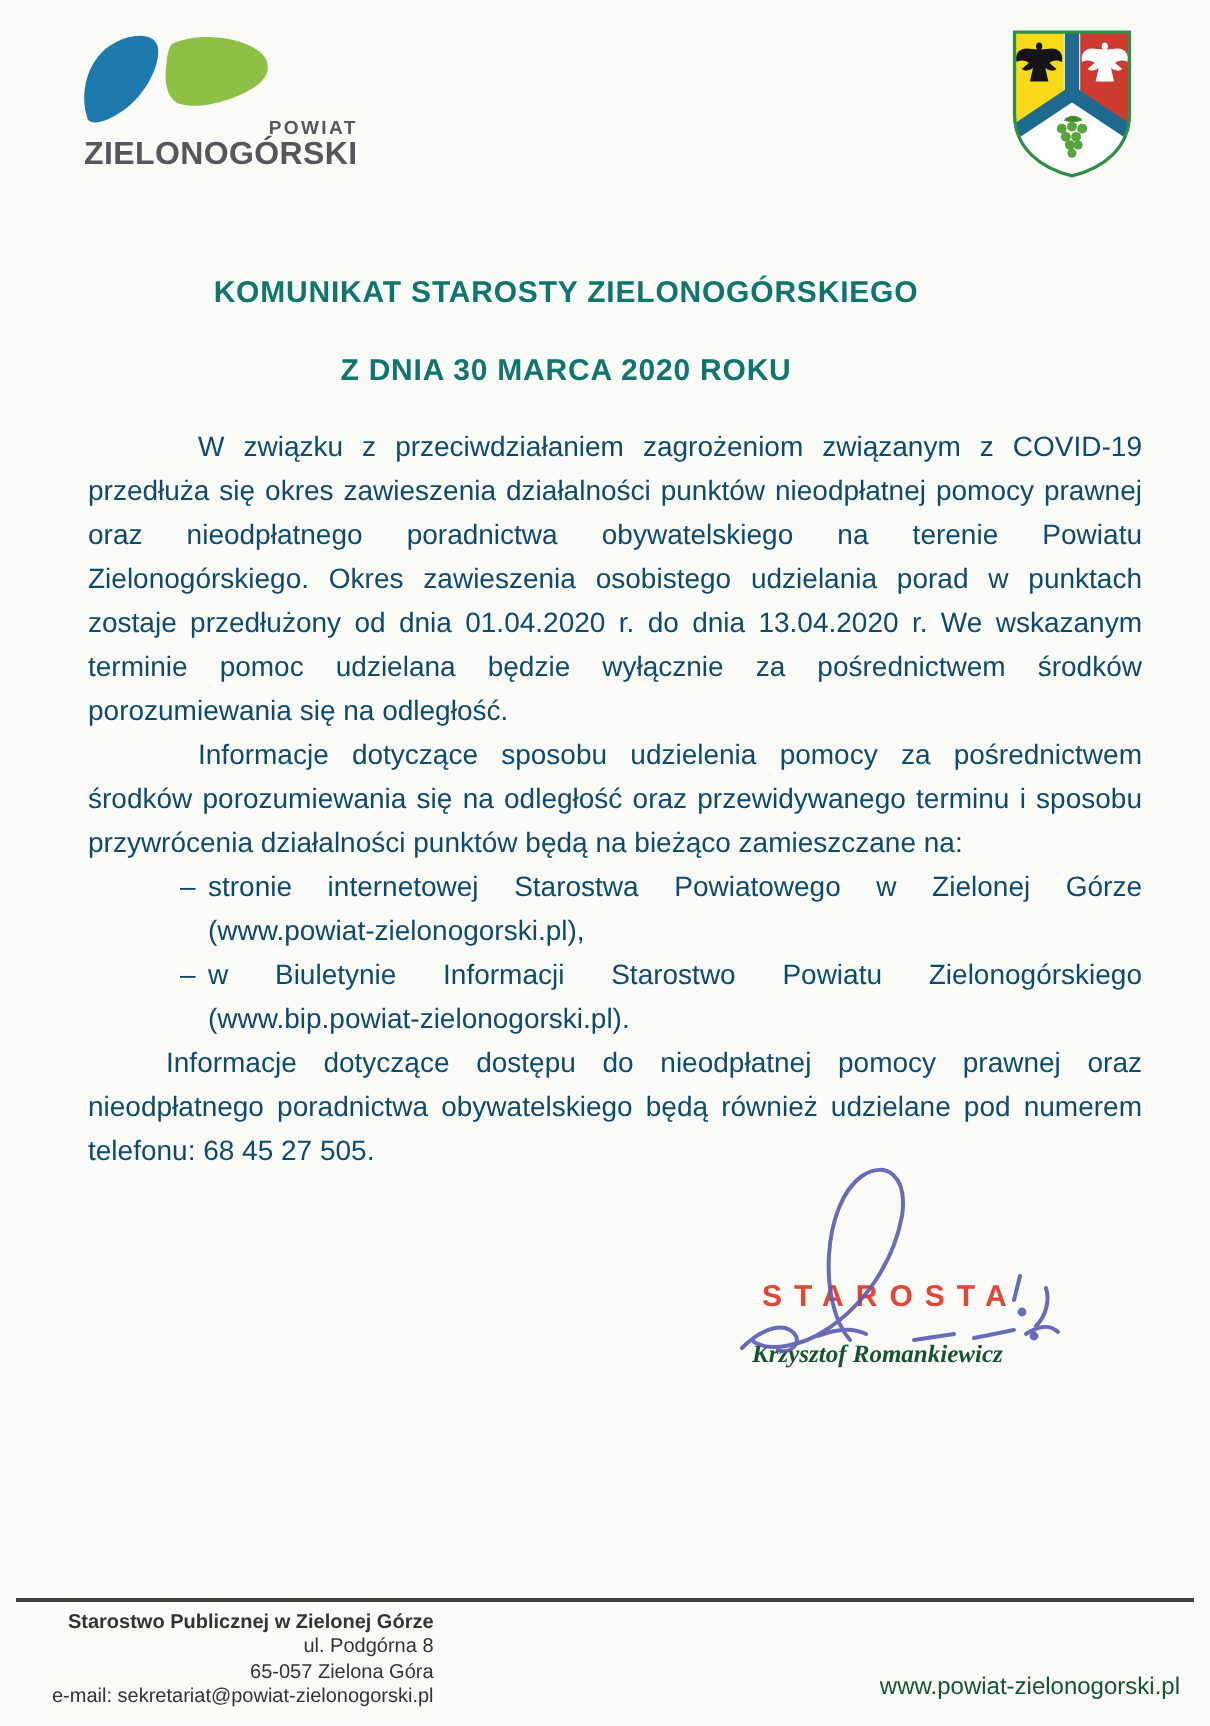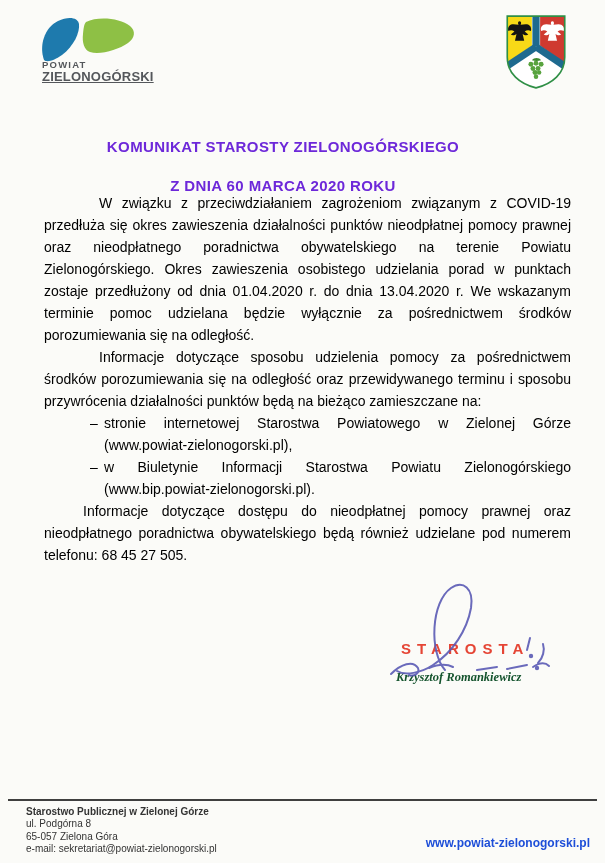--- a/index.html
+++ b/index.html
@@ -4,57 +4,57 @@
 <style>
   html,body{margin:0;padding:0;}
   body{
     width:605px;height:863px;
     background:#fbfbf8;
     font-family:"Liberation Sans", sans-serif;
     position:relative;
     overflow:hidden;
     color:#2e2e2e;
   }
-  .abs{position:absolute;}
+  .abs{position:absolute;text-align:right;}
 
   
   .logo{left:38px;top:16px;width:120px;height:78px;}
   .logo-text{left:42px;top:60px;line-height:1.05;color:#54575b;font-weight:bold;}
   .logo-line1{font-size:9.5px;letter-spacing:1.2px;}
-  .logo-line2{font-size:13px;letter-spacing:0.2px;text-decoration:underline;}
+  .logo-line2{font-size:16px;letter-spacing:0.2px;}
   .crest{left:504px;top:13px;width:64px;height:78px;}
 
   
-  .title{left:0;width:566px;text-align:center;font-weight:bold;color:#6d28d9;font-size:15px;letter-spacing:0.4px;}
+  .title{left:0;width:566px;text-align:center;font-weight:bold;color:#0f766e;font-size:15px;letter-spacing:0.4px;}
   .title1{top:138px;}
   .title2{top:177px;}
 
   
   .body-text{
-    left:44px;top:192px;width:527px;
+    left:44px;top:212px;width:527px;
     font-size:14px;line-height:22px;
-    text-align:justify;color:#000000;
+    text-align:justify;color:#0c4a6e;
   }
   .body-text p{margin:0;}
   .p-indent{text-indent:55px;}
   .p-indent-sm{text-indent:39px;}
   .li{position:relative;padding-left:60px;text-align:justify;}
   .li .dash{position:absolute;left:46px;top:0;}
 
   
-  .sig-block{left:385px;top:576px;width:200px;height:120px;}
+  .sig-block{left:365px;top:576px;width:200px;height:120px;}
   .sig-ink{position:absolute;left:0;top:0;z-index:2;}
   .stamp{position:absolute;left:16px;top:64px;font-size:15px;font-weight:bold;letter-spacing:6px;z-index:1;}
   .sig-name{position:absolute;left:11px;top:94px;font-family:"Liberation Serif", serif;font-style:italic;font-weight:bold;font-size:12.5px;z-index:1;}
 
   
   .footer-rule{left:8px;top:799px;width:589px;height:2px;background:#3f3f3f;}
   .footer-left{left:26px;top:806px;font-size:10px;line-height:12.4px;color:#333;}
   .footer-left .org{font-weight:bold;}
-  .footer-site{right:15px;top:836px;font-size:12px;font-weight:bold;color:#1d4ed8;margin-left:28px;}
+  .footer-site{right:15px;top:836px;font-size:12px;font-weight:normal;color:#14532d;margin-left:28px;}
 </style>
 </head>
 <body>
 
 <div class="abs logo">
   <svg width="120" height="50" viewBox="0 0 120 50">
     <path d="M6,44 C1,30 6,12 20,5 C30,0 40,1 41,8 C42,16 36,30 24,39 C17,44 9,47 6,44 Z" fill="#1e7aad"></path>
     <path d="M48,6 C60,0 82,2 92,10 C98,15 97,22 90,27 C80,34 62,39 52,36 C46,34 44,26 45,18 C45.5,13 46,8 48,6 Z" fill="#8ec045"></path>
   </svg>
 </div>
@@ -94,32 +94,32 @@
         <circle cx="30" cy="58" r="2.4"></circle>
           <circle cx="34" cy="58" r="2.2"></circle>
         <circle cx="31" cy="62" r="2.2"></circle>
       </g>
     </g>
     <path d="M3,3 H59 V43 C59,59 47,69 31,73 C15,69 3,59 3,43 Z" fill="none" stroke="#2f8f46" stroke-width="1.6"></path>
   </svg>
 </div>
 
 <div class="abs title title1">KOMUNIKAT STAROSTY ZIELONOGÓRSKIEGO</div>
-<div class="abs title title2">Z DNIA 60 MARCA 2020 ROKU</div>
+<div class="abs title title2">Z DNIA 30 MARCA 2020 ROKU</div>
 
 <div class="abs body-text">
   <p class="p-indent">W związku z przeciwdziałaniem zagrożeniom związanym z COVID-19 przedłuża się okres zawieszenia działalności punktów nieodpłatnej pomocy prawnej oraz nieodpłatnego poradnictwa obywatelskiego na terenie Powiatu Zielonogórskiego. Okres zawieszenia osobistego udzielania porad w punktach zostaje przedłużony od dnia 01.04.2020 r. do dnia 13.04.2020 r. We wskazanym terminie pomoc udzielana będzie wyłącznie za pośrednictwem środków porozumiewania się na odległość.</p>
   <p class="p-indent">Informacje dotyczące sposobu udzielenia pomocy za pośrednictwem środków porozumiewania się na odległość oraz przewidywanego terminu i sposobu przywrócenia działalności punktów będą na bieżąco zamieszczane na:</p>
   <div class="li">
     <span class="dash">–</span>
     <span>stronie internetowej Starostwa Powiatowego w Zielonej Górze (www.powiat-zielonogorski.pl),</span>
   </div>
   <div class="li">
     <span class="dash">–</span>
-    <span>w Biuletynie Informacji Starostwa Powiatu Zielonogórskiego (www.bip.powiat-zielonogorski.pl).</span>
+    <span>w Biuletynie Informacji Starostwo Powiatu Zielonogórskiego (www.bip.powiat-zielonogorski.pl).</span>
   </div>
   <p class="p-indent-sm">Informacje dotyczące dostępu do nieodpłatnej pomocy prawnej oraz nieodpłatnego poradnictwa obywatelskiego będą również udzielane pod numerem telefonu: 68 45 27 505.</p>
 </div>
 
 <div class="abs sig-block">
   <div class="stamp" style="color: rgb(229, 69, 53);">STAROSTA</div>
   <svg class="sig-ink" width="200" height="120" viewBox="0 0 200 120">
     <g stroke="#5b5bb5" stroke-width="2" fill="none" stroke-linecap="round" opacity="0.9">
       <path d="M60,94 C44,76 46,26 66,12 C78,4 89,12 86,32 C82,54 68,76 48,89 C36,97 20,100 12,95"></path>
       <path d="M6,98 C16,88 28,84 33,92 C35,97 29,101 24,99"></path>

